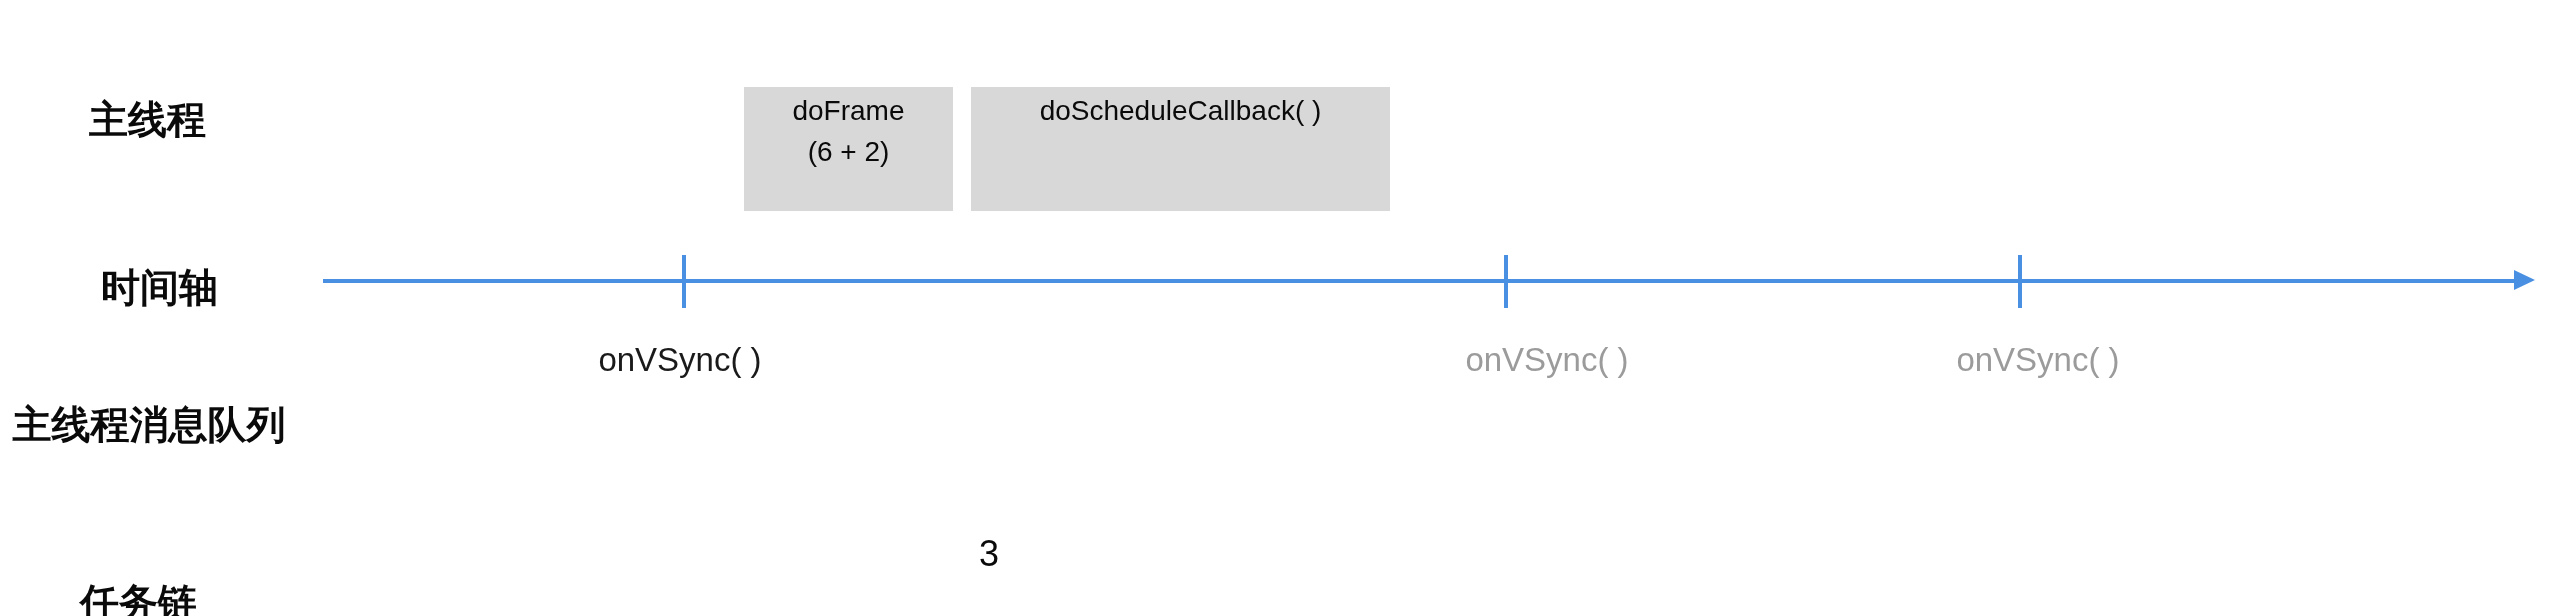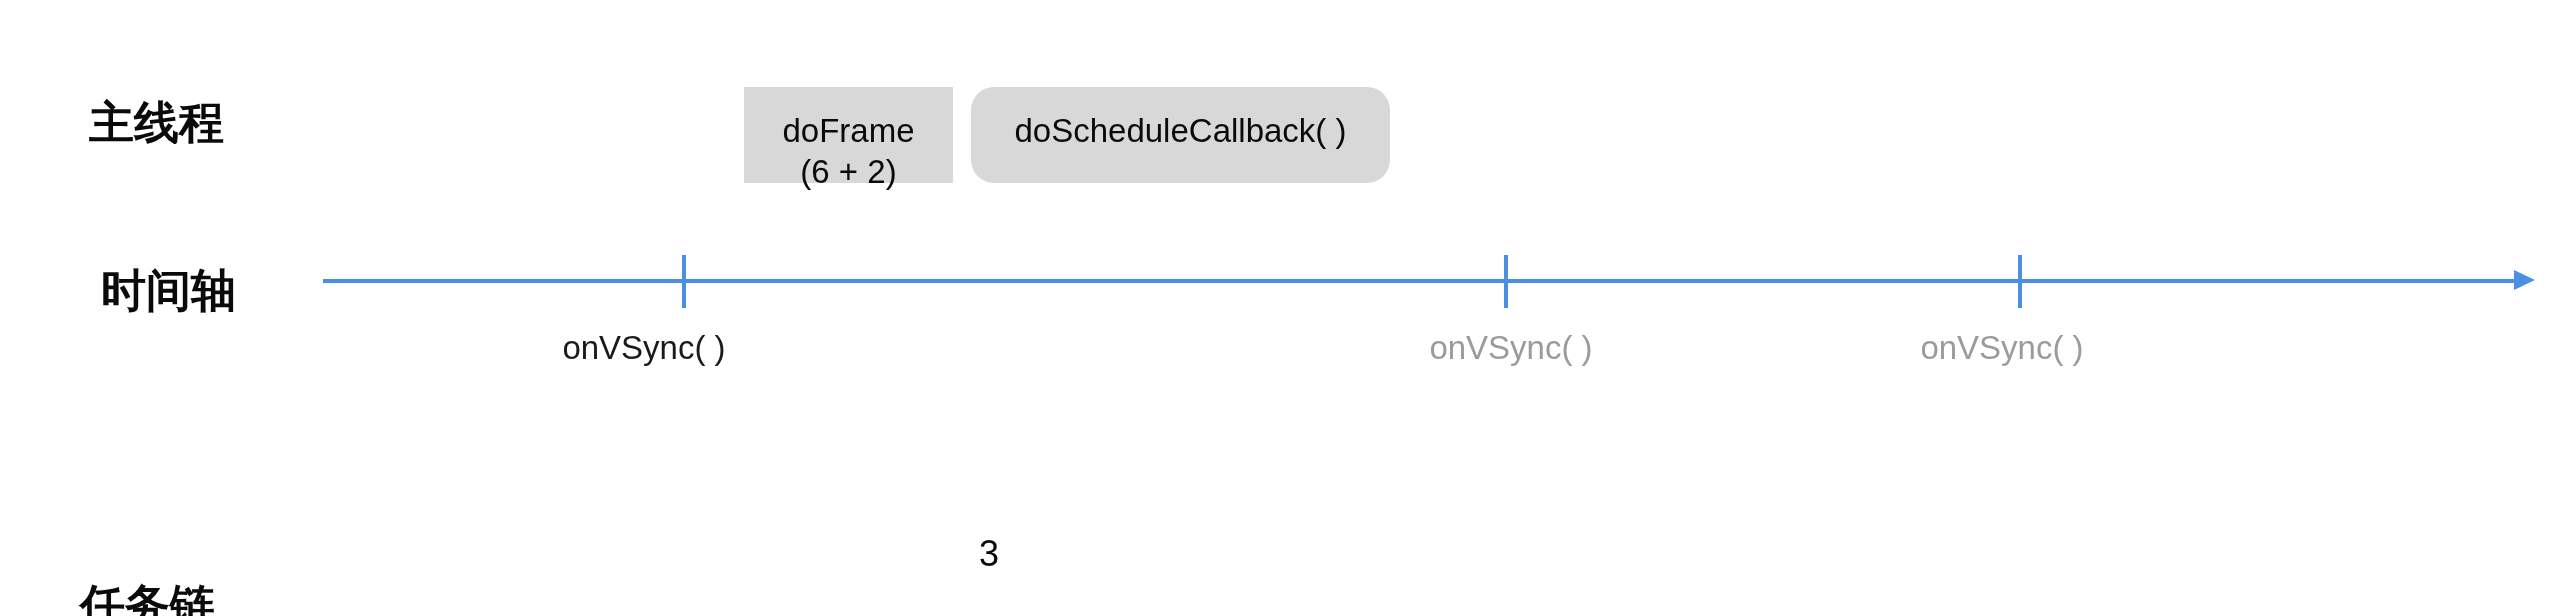--- a/index.html
+++ b/index.html
@@ -12,46 +12,46 @@
     width: 2576px;
     height: 617px;
     background: #ffffff;
     overflow: hidden;
     font-family: "Liberation Sans", "DejaVu Sans", sans-serif;
     color: #111111;
   }
   
   .row-label {
     position: absolute;
-    font-size: 45px;
+    font-size: 39px;
     font-weight: 700;
     color: #0a0a0a;
     white-space: nowrap;
     line-height: 1;
   }
   .label-main-thread   { left: 89px;  top: 100px; }
   .label-timeline      { left: 101px;  top: 268px; }
   .label-msg-queue     { left: 12.6px;  top: 405px; }
   .label-task-chain    { left: 80px;  top: 540px; margin-top: 43px; }
 
   
   .callbox {
     position: absolute;
     top: 87px;
-    height: 96px;
+    height: 124px;
     background: #d8d8d8;
     box-sizing: border-box;
     text-align: center;
-    font-size: 33px;
+    font-size: 28px;
     line-height: 41px;
     color: #0a0a0a;
-    padding-top: 23px;
+    padding-top: 3px;
   }
   .box-doframe { left: 744px; width: 209px; }
-  .box-doschedule { left: 971px; width: 419px; border-radius: 23px; }
+  .box-doschedule { left: 971px; width: 419px; }
 
   
   .axis-line {
     position: absolute;
     left: 323px;
     top: 279px;
     width: 2195px;
     height: 3.9px;
     background: #4a90e2;
   }
@@ -72,25 +72,26 @@
     height: 53px;
     background: #4a90e2;
   }
   .tick-1 { left: 682px; }
   .tick-2 { left: 1504px; }
   .tick-3 { left: 2018px; }
 
   
   .vsync-label {
     position: absolute;
-    top: 330px;
+    top: 342px;
     transform: translateX(-50%);
     font-size: 33px;
     line-height: 1.1;
     white-space: nowrap;
+    margin-left: 36px;
   }
   .vsync-1 { left: 644px;  color: #1a1a1a; }
   .vsync-2 { left: 1511px; color: #9b9b9b; }
   .vsync-3 { left: 2002px; color: #9b9b9b; }
 
   
   .task-chain-value {
     position: absolute;
     left: 989px;
     top: 536px;
@@ -102,20 +103,21 @@
 </style>
 </head>
 <body>
 
 <div class="stage">
 
   <div class="row-label label-main-thread">主线程</div>
 
   <div class="row-label label-timeline">时间轴</div>
 
+  <div class="row-label label-msg-queue">主线程消息队列</div>
 
   <div class="row-label label-task-chain">任务链</div>
 
   <div class="callbox box-doframe">
     <div>doFrame</div>
     <div>(6 + 2)</div>
   </div>
 
   <div class="callbox box-doschedule">
     <div>doScheduleCallback( )</div>

